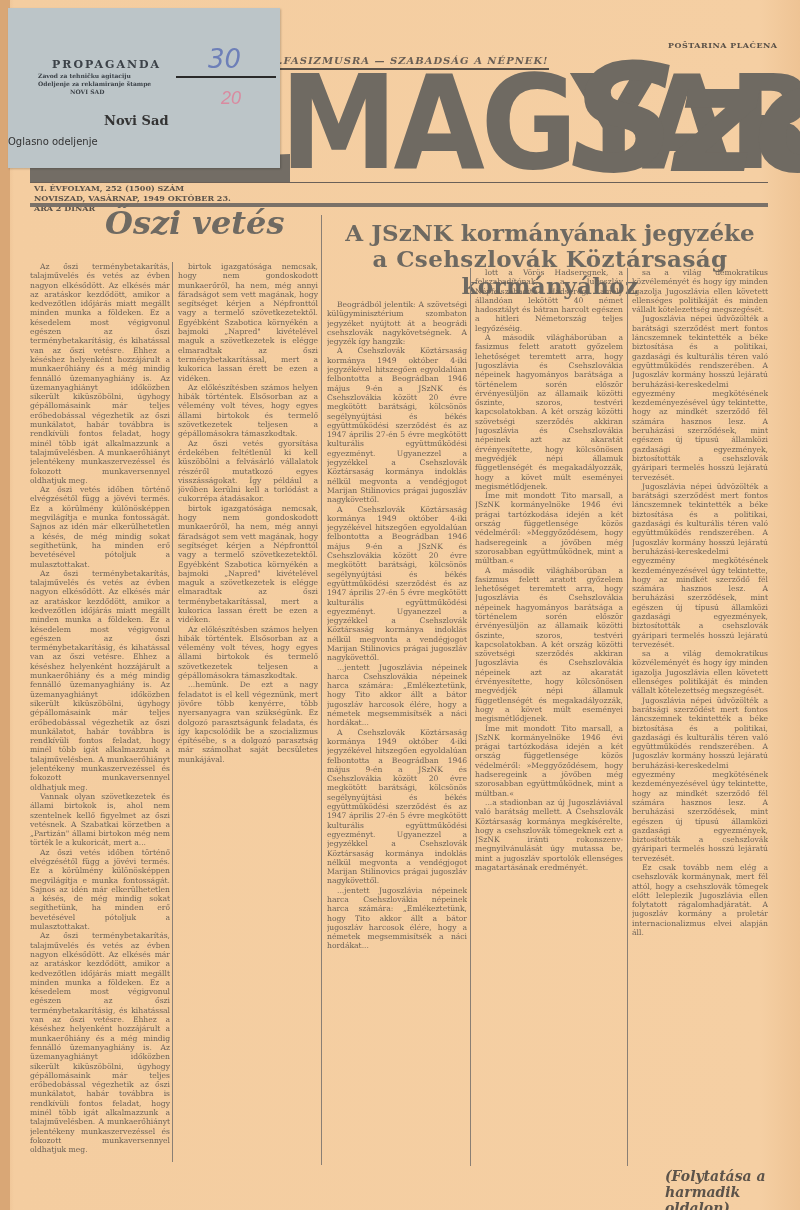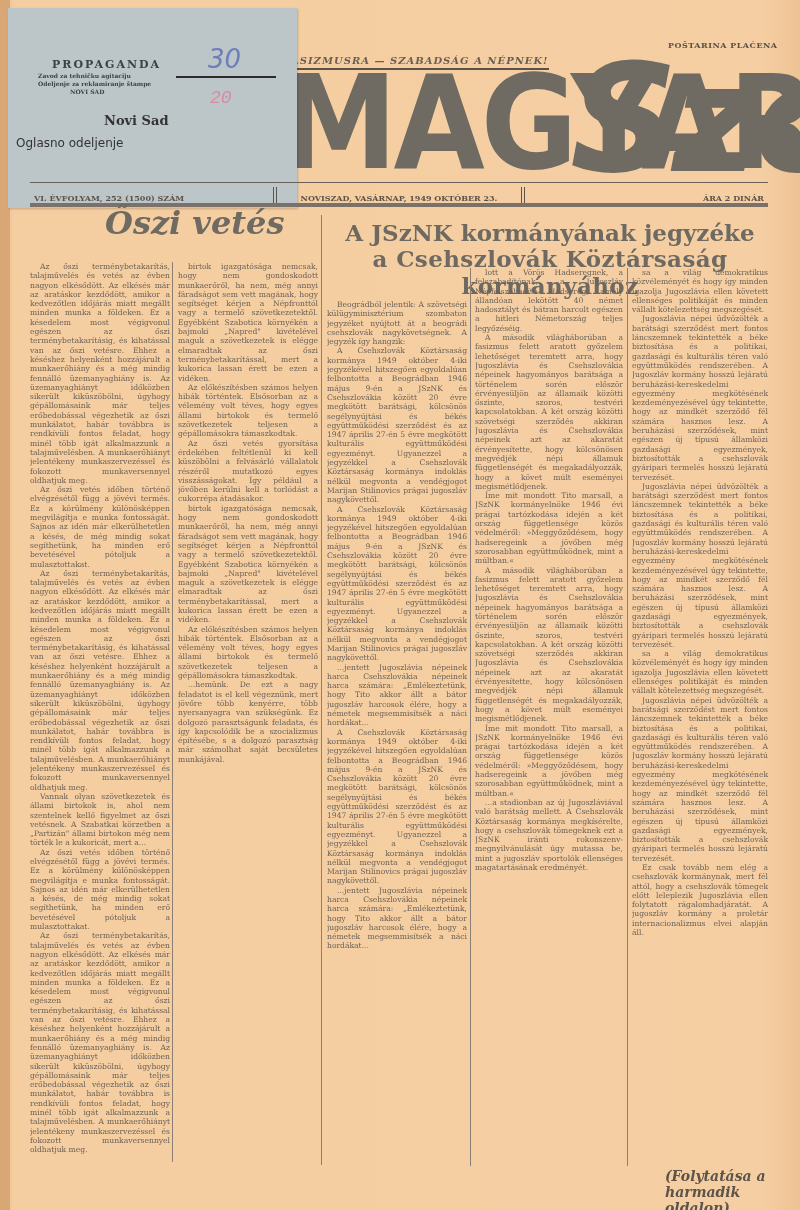--- a/index.html
+++ b/index.html
@@ -5,29 +5,29 @@
   html,body{margin:0;padding:0;}
   body{width:800px;height:1210px;background:#f2c99a;position:relative;overflow:hidden;font-family:"DejaVu Serif",serif;color:#5f564c;}
   .page{position:absolute;left:0;top:0;width:800px;height:1210px;background:linear-gradient(90deg,#e6b98a 0px,#f4cda0 14px,#f5cfa3 760px,#eec394 800px);}
   .leftstrip{position:absolute;left:0;top:0;width:10px;height:1210px;background:#d9a776;}
   .slogan{position:absolute;left:270px;top:55px;font-size:10px;font-style:italic;font-weight:bold;letter-spacing:1px;color:#6a5f55;border-bottom:2px solid #5a5148;padding-bottom:2px;}
   .postage{position:absolute;left:668px;top:40px;font-size:8px;font-weight:bold;letter-spacing:0.5px;color:#5a5148;}
   .masthead{position:absolute;left:30px;top:44px;width:780px;height:130px;}
   .mast-text{position:absolute;top:20px;left:250px;font-family:"DejaVu Sans",sans-serif;font-weight:bold;font-size:118px;letter-spacing:-4px;color:#6f6a62;line-height:1;transform:scaleY(1.1);}
   .mast-szo{position:absolute;top:0px;left:540px;font-family:"DejaVu Sans",sans-serif;font-weight:bold;font-style:italic;font-size:150px;color:#6f6a62;letter-spacing:-6px;line-height:1;}
   .mast-left{position:absolute;left:0;top:110px;width:260px;height:28px;background:#736d65;clip-path:polygon(0 10%,30% 0,60% 15%,100% 0,100% 100%,0 100%);}
-  .stamp{position:absolute;left:8px;top:8px;width:272px;height:200px;background:#bcc5c8;box-shadow:1px 1px 2px rgba(0,0,0,0.2);padding-left:17px;}
+  .stamp{position:absolute;left:8px;top:8px;width:272px;height:160px;background:#bcc5c8;box-shadow:1px 1px 2px rgba(0,0,0,0.2);}
   .stamp .p-title{position:absolute;left:44px;top:50px;font-size:11px;font-weight:bold;letter-spacing:2px;color:#3c4248;}
   .stamp .p-line{position:absolute;left:30px;font-size:6px;font-weight:bold;color:#3c4248;white-space:nowrap;}
   .stamp .novi{position:absolute;left:96px;top:105px;font-size:13px;font-weight:bold;color:#333;}
-  .stamp .ogl{position:absolute;left:8px;top:128px;font-family:"DejaVu Sans",sans-serif;font-size:12px;color:#333;}
+  .stamp .ogl{position:absolute;left:0;top:128px;font-family:"DejaVu Sans",sans-serif;font-size:10px;color:#333;}
   .stamp .num30{position:absolute;left:200px;top:36px;font-family:"DejaVu Sans",sans-serif;font-size:26px;color:#6d7fb8;font-style:italic;}
   .stamp .line{position:absolute;left:168px;top:68px;width:100px;height:2px;background:#2a2a2a;}
-  .stamp .num20{position:absolute;left:202px;top:80px;font-family:Liberation Mono, monospace;font-size:18px;color:#d98ba0;font-style:italic;}
-  .infobar{position:absolute;left:30px;top:182px;width:738px;height:20px;border-top:1px solid #6a6058;display:flex;align-items:flex-end;font-size:8px;font-weight:bold;color:#5c534a;}
+  .stamp .num20{position:absolute;left:213px;top:80px;font-family:Liberation Sans, sans-serif;font-size:18px;color:#d98ba0;font-style:italic;}
+  .infobar{position:absolute;left:30px;top:182px;width:738px;height:20px;border-top:1px solid #6a6058;display:flex;align-items:flex-start;font-size:8px;font-weight:bold;color:#5c534a;flex-direction:column;}
   .infobar .cell{flex:1;padding:0 4px;}
   .infobar .sep{width:2px;height:16px;border-left:1px solid #5c534a;border-right:1px solid #5c534a;}
   .rule{position:absolute;left:30px;top:203px;width:738px;height:4px;background:#7a7168;}
   .h-oszi{position:absolute;left:105px;top:204px;font-family:"DejaVu Serif",serif;font-style:italic;font-weight:bold;font-size:32px;color:#6f6a62;}
   .h-right{position:absolute;left:325px;top:220px;width:450px;text-align:center;font-family:"DejaVu Serif",serif;font-weight:bold;color:#6e6961;line-height:1.15;}
   .h-right .l1{font-size:23px;display:block;}
   .h-right .l2{font-size:23px;display:block;letter-spacing:0.4px;}
   .vrule{position:absolute;width:1px;background:#8a7f74;}
   .col{position:absolute;font-size:7.6px;line-height:9.3px;text-align:justify;color:#6b6157;overflow:hidden;}
   .col p{margin:0;text-indent:10px;}

